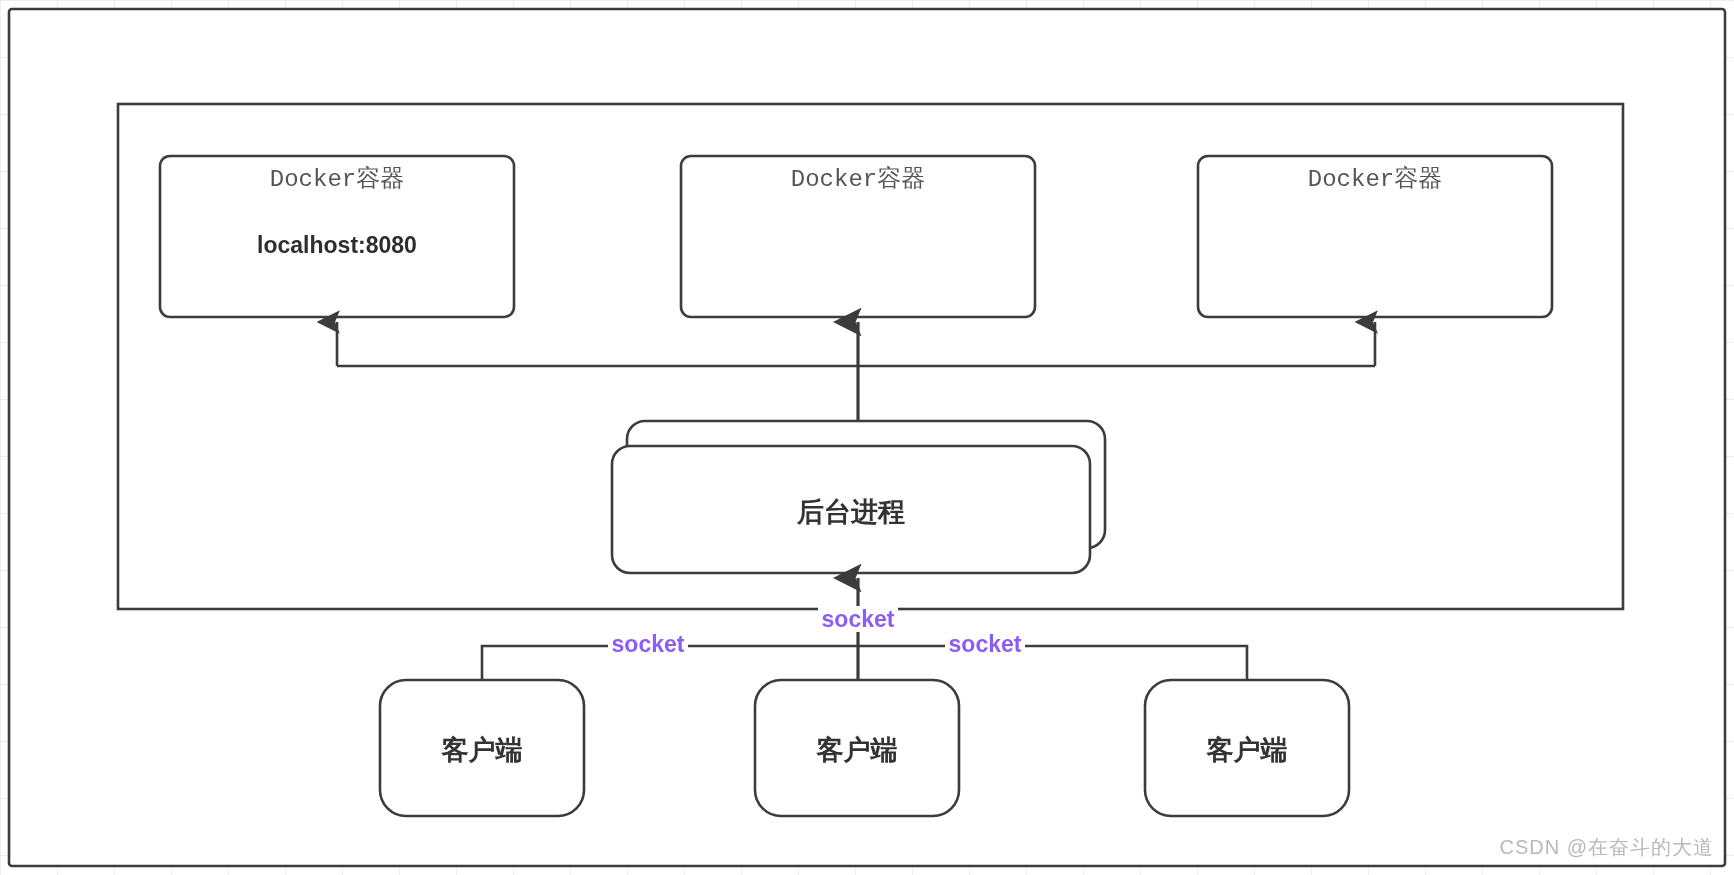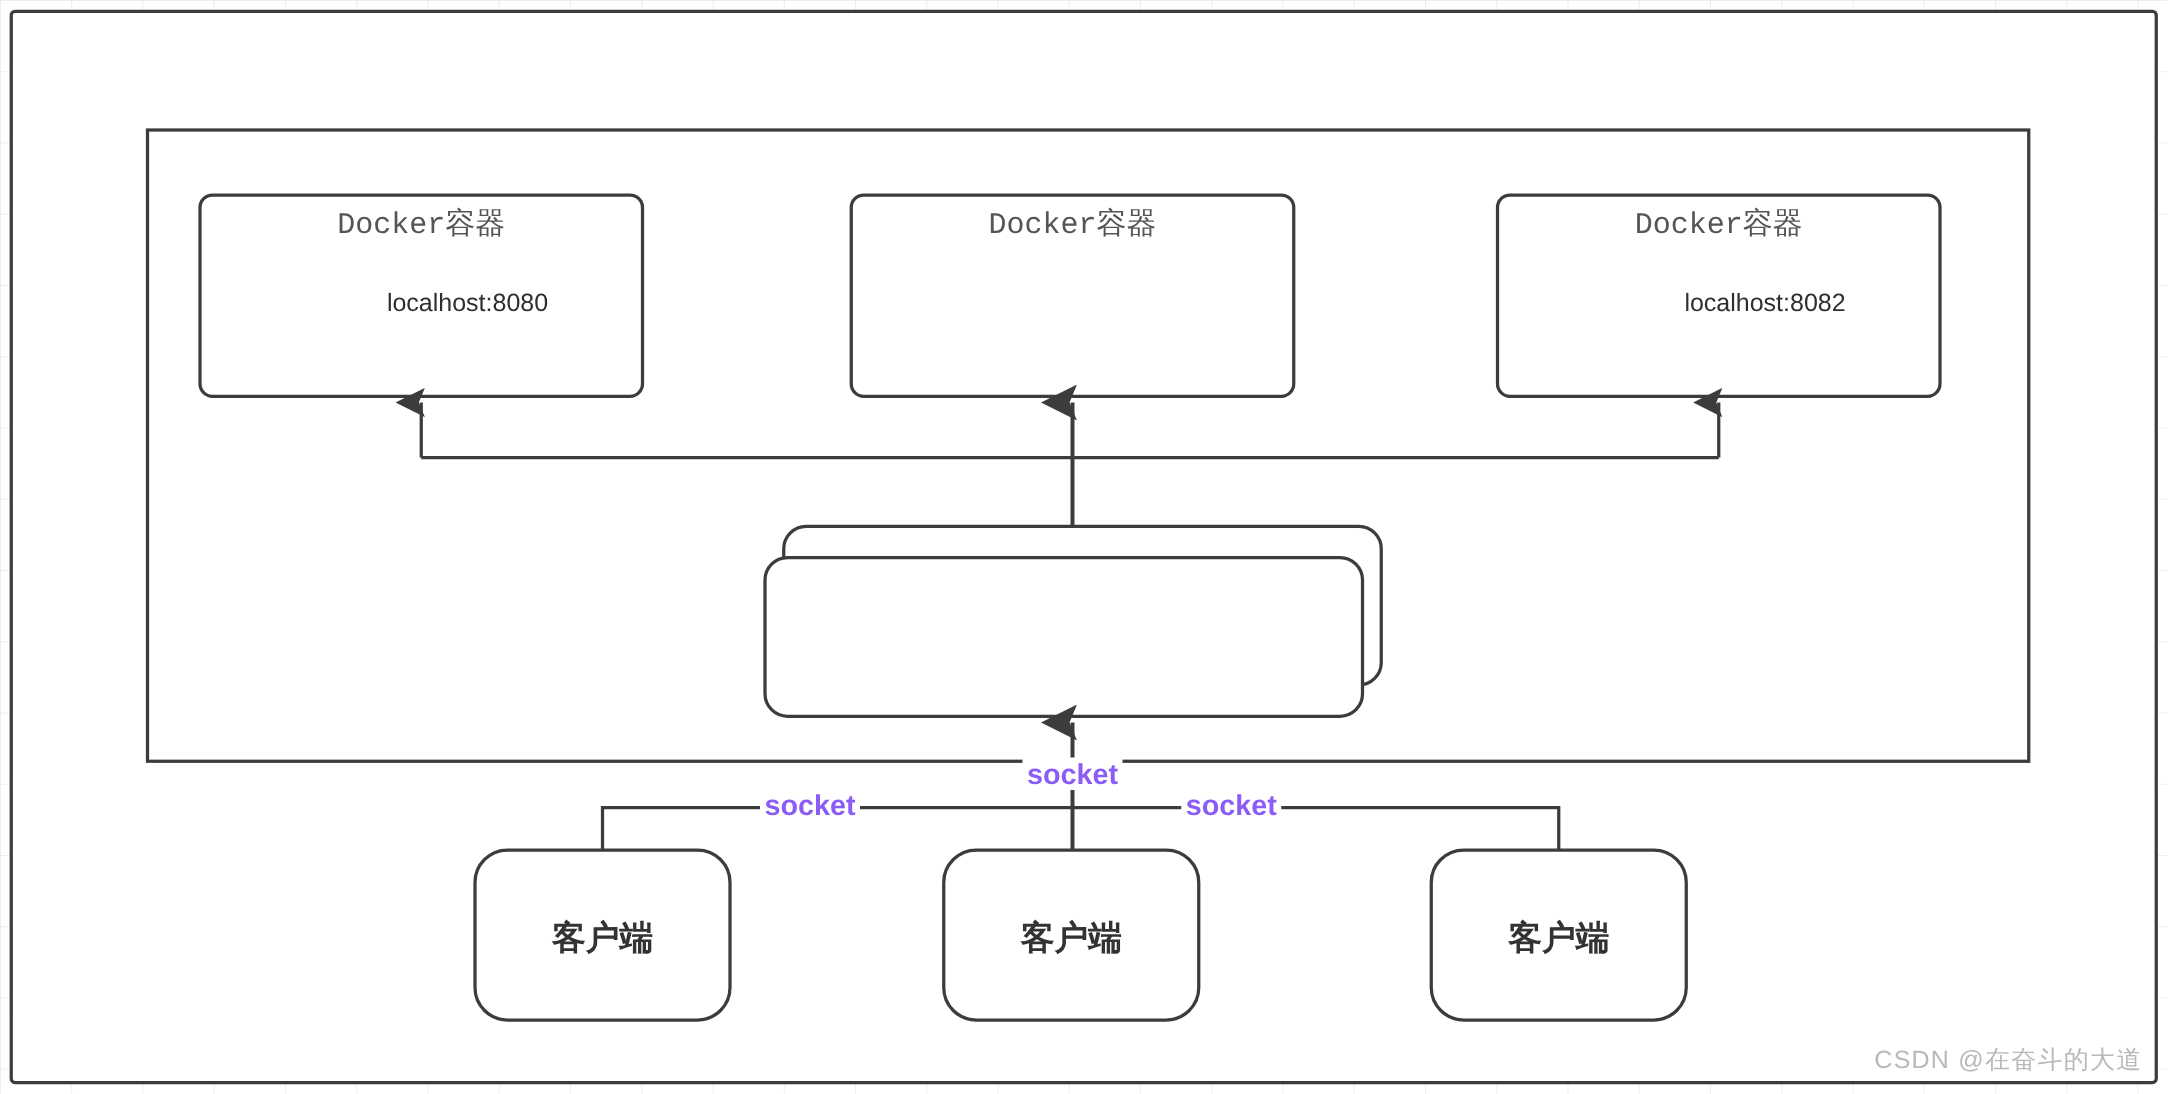--- a/index.html
+++ b/index.html
@@ -47,24 +47,23 @@
     color: #333333;
     letter-spacing: 0.5px;
   }
   .container-caption {
     font-size: 24px;
     font-weight: normal;
     color: #555555;
     font-family: Liberation Mono, monospace;
   }
   .container-host {
-    font-size: 20px;
-    font-weight: normal;
+    font-size: 23px;
+    font-weight: bold;
     color: #2e2e2e;
-    margin-left: 37px;
   }
   .process-text {
     font-size: 27px;
     font-weight: bold;
     color: #333333;
   }
   .client-text {
     font-size: 27px;
     font-weight: bold;
     color: #333333;
@@ -124,22 +123,22 @@
     <path d="M 1247 680 L 1247 646 L 858 646" fill="none" stroke="#3c3c3c" stroke-width="2.6"></path>
   </svg>
 
 
   <div class="node-label container-caption" style="left:160px; top:162px; width:354px;">Docker容器</div>
   <div class="node-label container-host" style="left:160px; top:232px; width:354px;">localhost:8080</div>
 
   <div class="node-label container-caption" style="left:681px; top:162px; width:354px;">Docker容器</div>
 
   <div class="node-label container-caption" style="left:1198px; top:162px; width:354px;">Docker容器</div>
-  <div class="node-label container-host" style="left:1198px; top:232px; width:354px;">localhost:8082</div>
 
+  <div class="node-label process-text" style="left:612px; top:494px; width:478px;">后台进程</div>
 
   <div class="node-label client-text" style="left:380px; top:732px; width:204px;">客户端</div>
   <div class="node-label client-text" style="left:755px; top:732px; width:204px;">客户端</div>
   <div class="node-label client-text" style="left:1145px; top:732px; width:204px;">客户端</div>
 
   <div class="node-label" style="left:758px; top:606px; width:200px;">
     <span class="socket-text">socket</span>
   </div>
   <div class="node-label" style="left:548px; top:631px; width:200px;">
     <span class="socket-text">socket</span>

